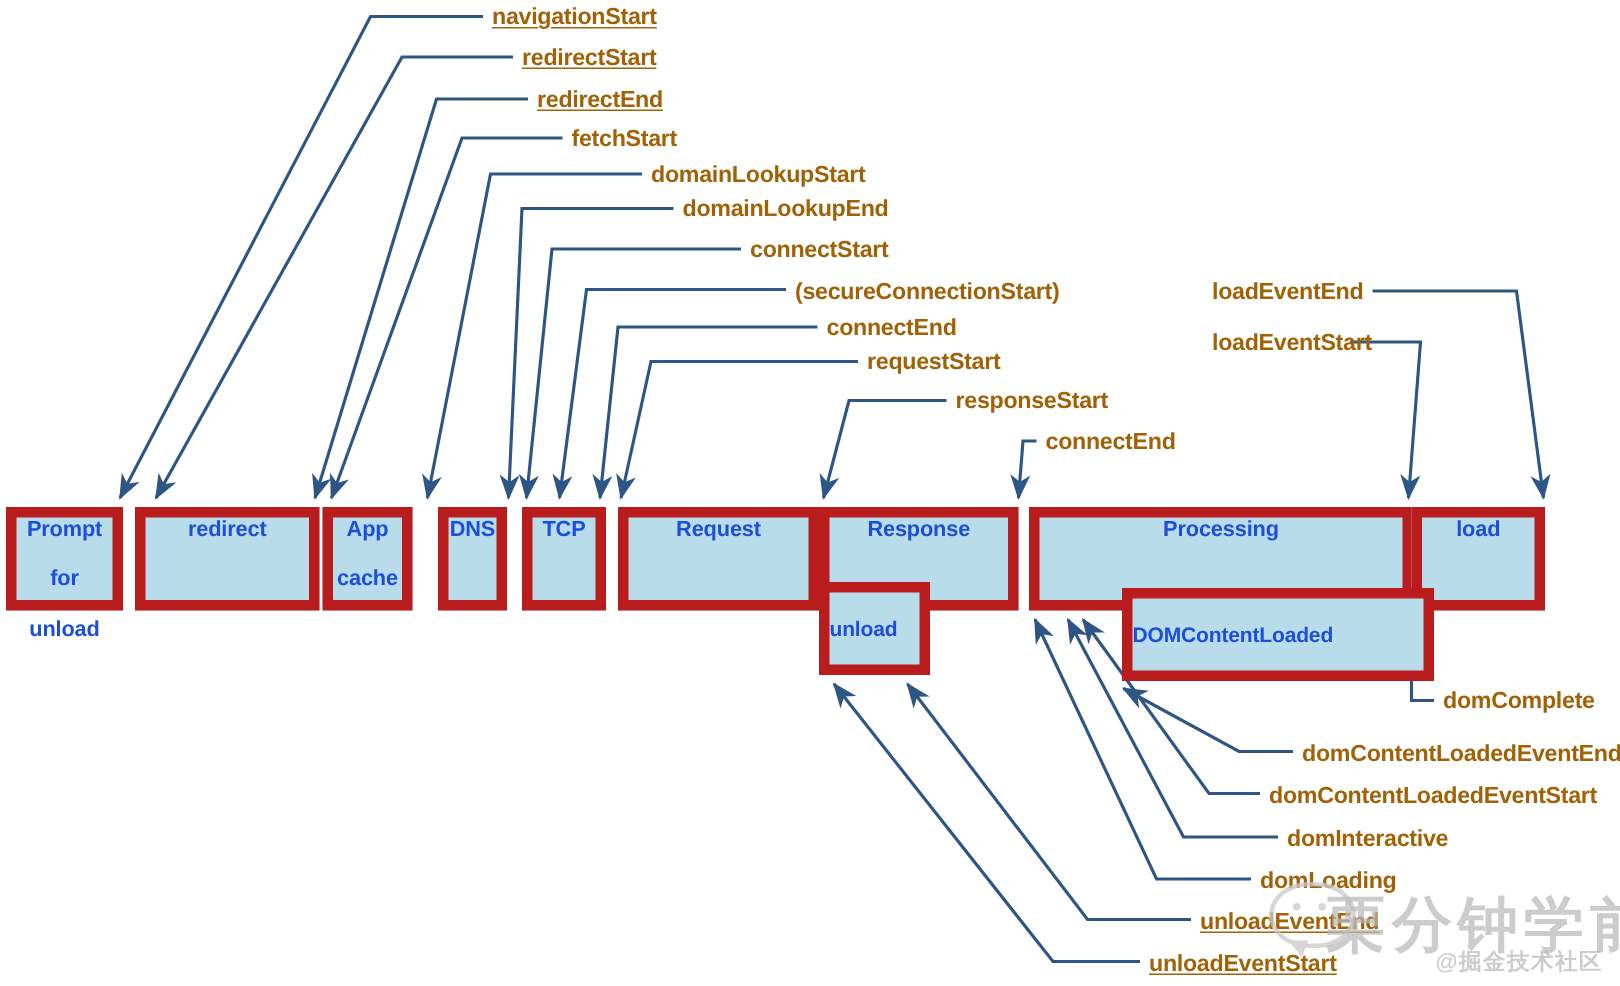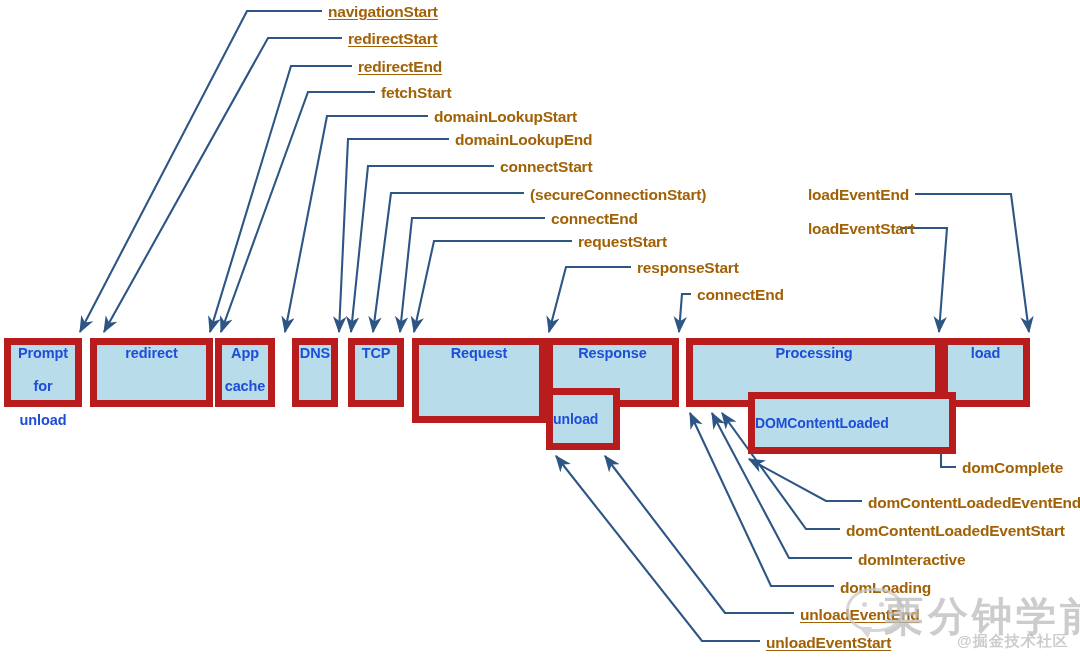--- a/index.html
+++ b/index.html
@@ -131,21 +131,21 @@
         <span>App</span>
         <br>
         <span>cache</span>
       </div>
     <div class="phase-box" style="left: 292px; top: 338px; width: 46px; height: 69px; flex-direction: column;">
         <span>DNS</span>
       </div>
     <div class="phase-box" style="left: 348px; top: 338px; width: 56px; height: 69px; flex-direction: column;">
         <span>TCP</span>
       </div>
-    <div class="phase-box" style="left: 412px; top: 338px; width: 134px; height: 85px; flex-direction: column;">
+    <div class="phase-box" style="left: 412px; top: 338px; width: 134px; height: 69px; flex-direction: column;">
         <span>Request</span>
       </div>
     <div class="phase-box" style="left: 546px; top: 338px; width: 133px; height: 69px; flex-direction: column;">
         <span>Response</span>
       </div>
     <div class="phase-box" style="left: 686px; top: 338px; width: 256px; height: 69px; flex-direction: column;">
         <span>Processing</span>
       </div>
     <div class="phase-box" style="left: 941px; top: 338px; width: 89px; height: 69px; flex-direction: column;">
         <span>load</span>

